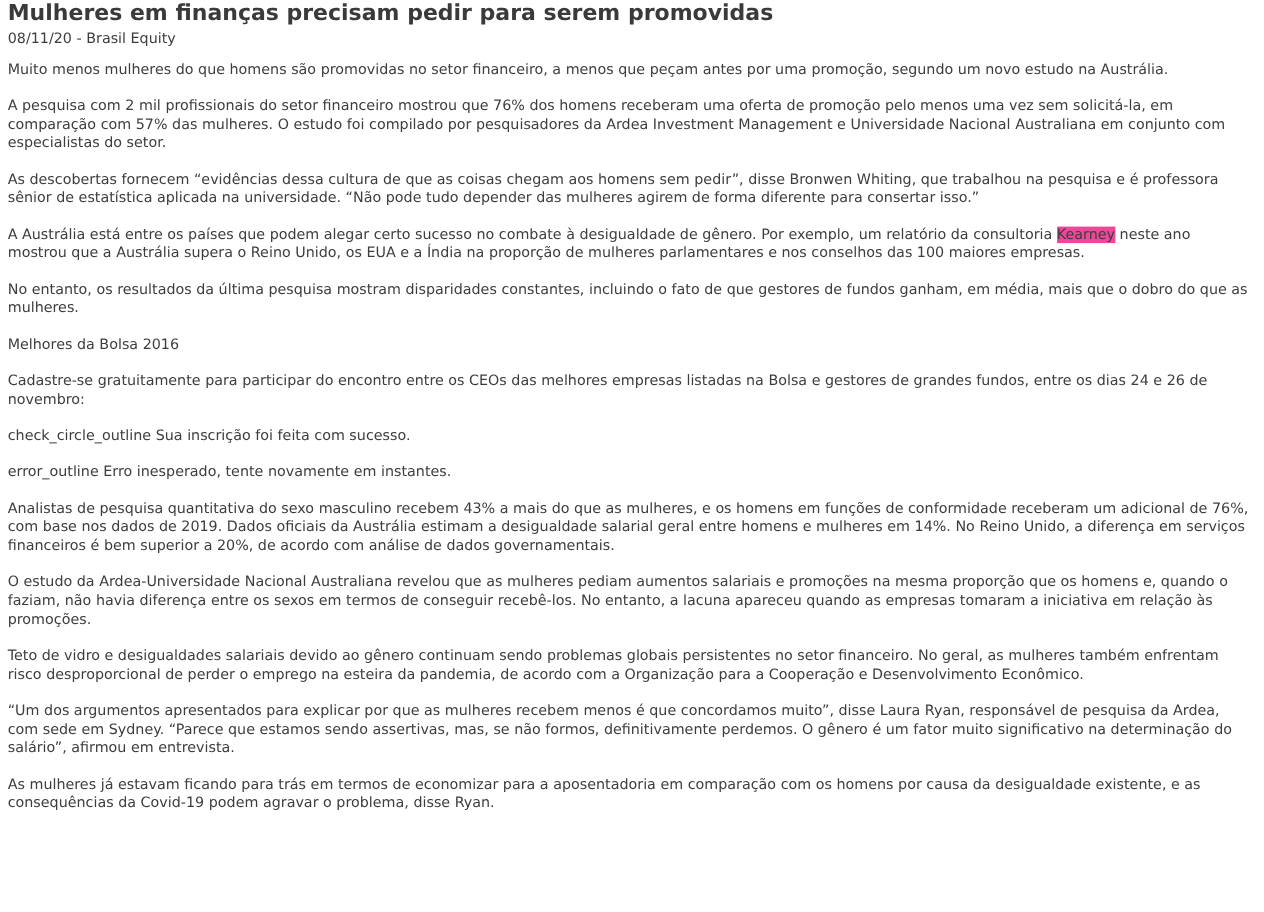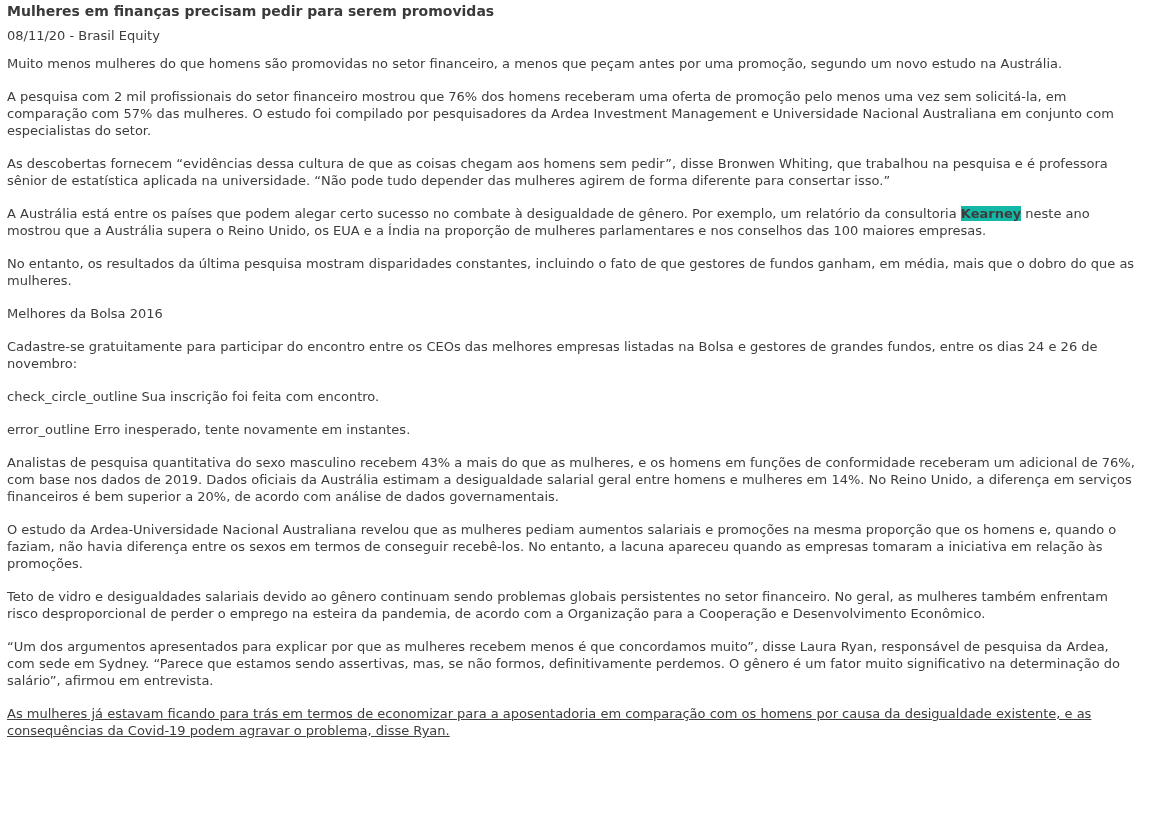--- a/index.html
+++ b/index.html
@@ -12,39 +12,38 @@
     width: 1149px;
     min-height: 829px;
     background: #ffffff;
     padding: 3px 9px 10px 7px;
     font-family: "DejaVu Sans", "Liberation Sans", sans-serif;
     font-size: 13px;
     line-height: 17px;
     color: #3d3d3d;
   }
   .article-title {
-    font-size: 14px;
+    font-size: 20px;
     font-weight: bold;
     margin: 0 0 7px 0;
     line-height: 17px;
     color: #3a3a3a;
   }
   .meta {
     margin: 0 0 11px 0;
   }
   p {
     margin: 0 0 16px 0;
   }
   p:last-child {
     margin-bottom: 11px;
-    text-decoration: underline;
   }
   .hl {
-    background: #14b8a6;
-    font-weight: bold;
+    background: #ec4899;
+    font-weight: normal;
   }
 </style>
 </head>
 <body>
 
 <div class="page">
 
   <h1 class="article-title">Mulheres em finanças precisam pedir para serem promovidas</h1>
 
   <div class="meta"><span>08/11/20</span><span> - </span><span>Brasil Equity</span></div>
@@ -58,21 +57,21 @@
   <p><span>A Austrália está entre os países que podem alegar certo sucesso no combate à desigualdade de gênero. Por exemplo, um relatório da consultoria </span><span class="hl">Kearney</span><span> neste ano mostrou que a Austrália supera o Reino Unido, os EUA e a Índia na proporção de mulheres parlamentares e nos conselhos das 100 maiores empresas.</span></p>
 
   <p>No entanto, os resultados da última pesquisa mostram disparidades constantes, incluindo o fato de que gestores de fundos ganham, em média, mais que o dobro do que as mulheres.</p>
 
   <p>Melhores da Bolsa 2016</p>
 
   <p>Cadastre-se gratuitamente para participar do encontro entre os CEOs das melhores empresas listadas na Bolsa e gestores de grandes fundos, entre os dias 24 e 26 de novembro:</p>
 
 
 
-  <p><span>check_circle_outline</span> <span>Sua inscrição foi feita com encontro.</span></p>
+  <p><span>check_circle_outline</span> <span>Sua inscrição foi feita com sucesso.</span></p>
 
   <p><span>error_outline</span> <span>Erro inesperado, tente novamente em instantes.</span></p>
 
   <p>Analistas de pesquisa quantitativa do sexo masculino recebem 43% a mais do que as mulheres, e os homens em funções de conformidade receberam um adicional de 76%, com base nos dados de 2019. Dados oficiais da Austrália estimam a desigualdade salarial geral entre homens e mulheres em 14%. No Reino Unido, a diferença em serviços financeiros é bem superior a 20%, de acordo com análise de dados governamentais.</p>
 
   <p>O estudo da Ardea-Universidade Nacional Australiana revelou que as mulheres pediam aumentos salariais e promoções na mesma proporção que os homens e, quando o faziam, não havia diferença entre os sexos em termos de conseguir recebê-los. No entanto, a lacuna apareceu quando as empresas tomaram a iniciativa em relação às promoções.</p>
 
   <p>Teto de vidro e desigualdades salariais devido ao gênero continuam sendo problemas globais persistentes no setor financeiro. No geral, as mulheres também enfrentam risco desproporcional de perder o emprego na esteira da pandemia, de acordo com a Organização para a Cooperação e Desenvolvimento Econômico.</p>
 
   <p>“Um dos argumentos apresentados para explicar por que as mulheres recebem menos é que concordamos muito”, disse Laura Ryan, responsável de pesquisa da Ardea, com sede em Sydney. “Parece que estamos sendo assertivas, mas, se não formos, definitivamente perdemos. O gênero é um fator muito significativo na determinação do salário”, afirmou em entrevista.</p>

